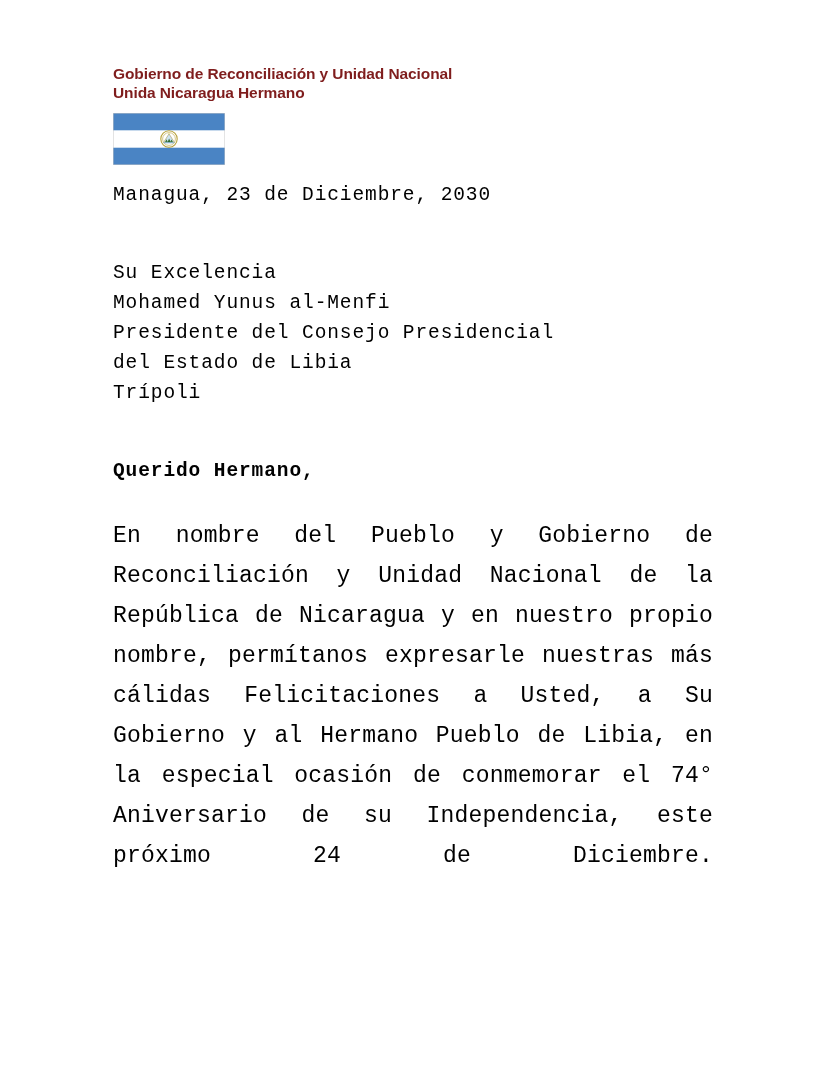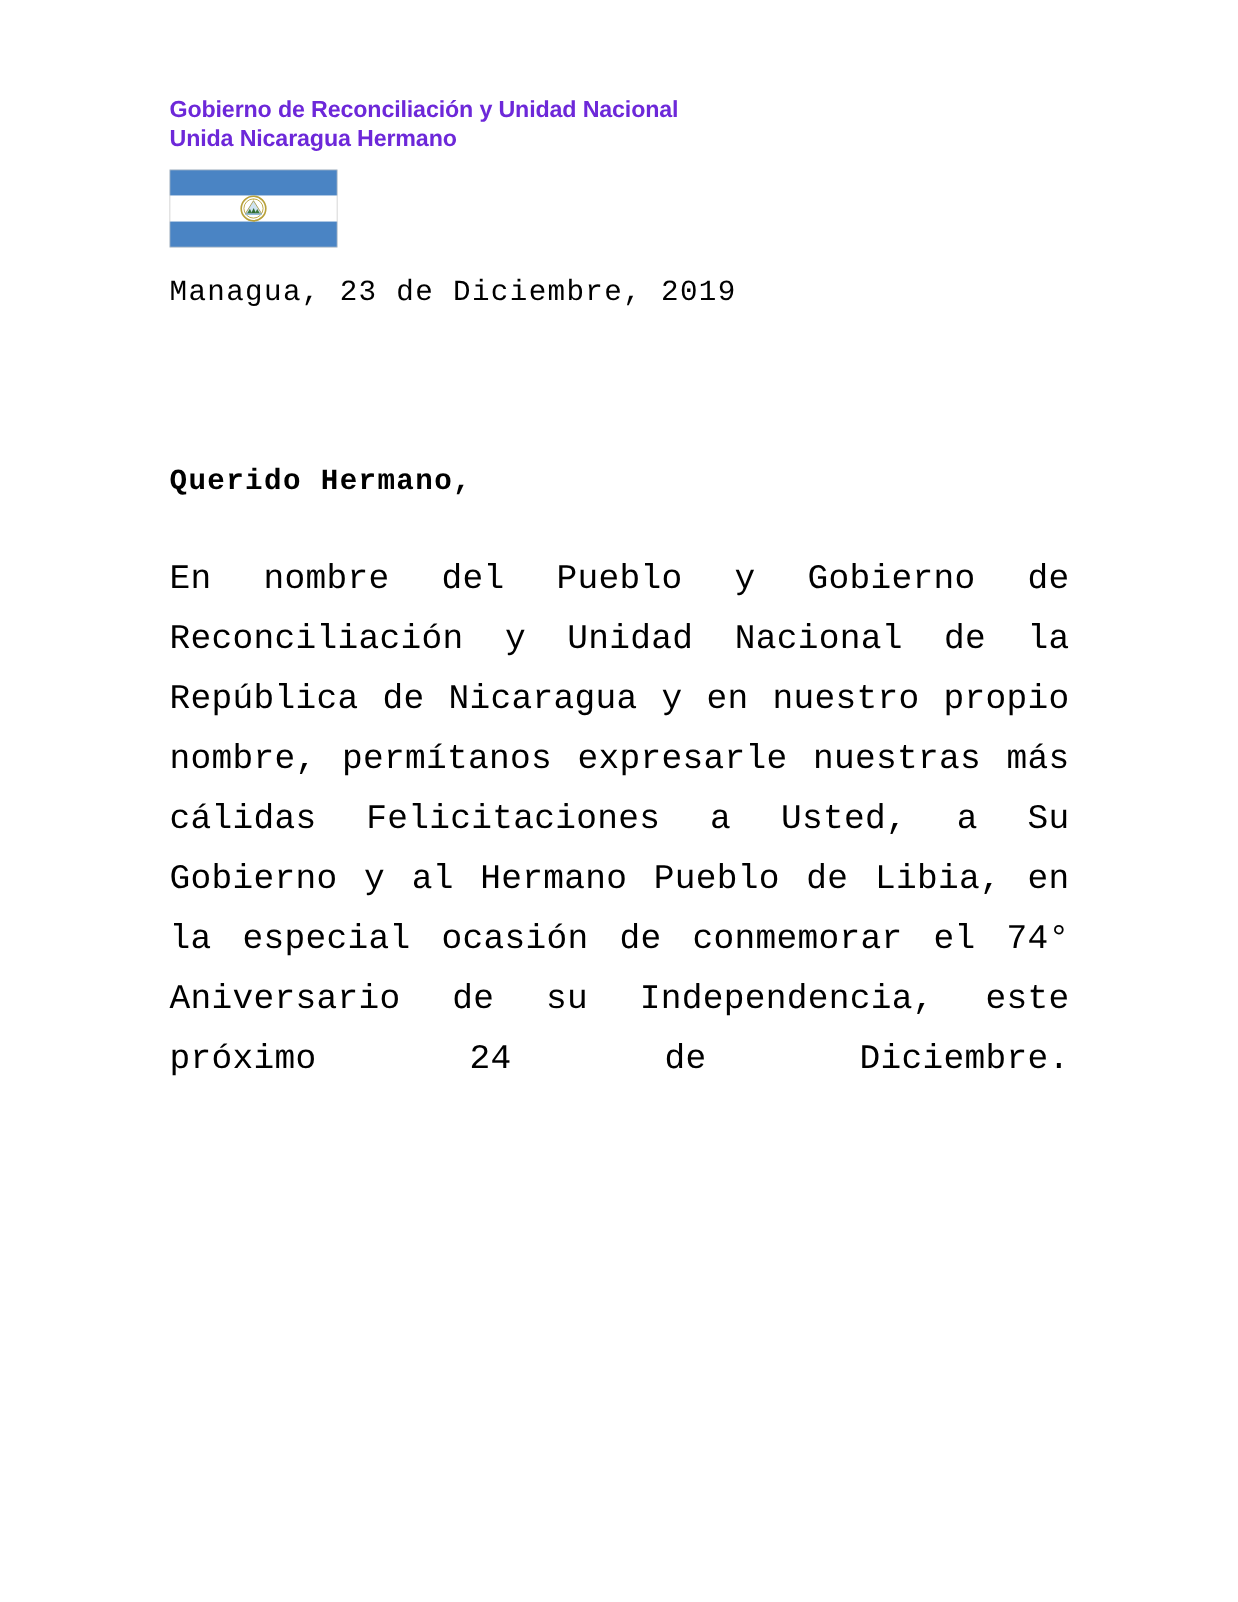--- a/index.html
+++ b/index.html
@@ -32,21 +32,21 @@
     left: 113px;
     top: 64px;
     width: 620px;
   }
   .letterhead-line {
     font-family: "Liberation Sans", "DejaVu Sans", sans-serif;
     font-weight: bold;
     font-size: 15.5px;
     line-height: 19px;
     letter-spacing: -0.1px;
-    color: #6d28d9;
+    color: #7f1d1d;
     white-space: nowrap;
   }
 
   
   .flag-wrap {
     position: absolute;
     left: 113px;
     top: 113px;
     width: 112px;
     height: 52px;
@@ -131,24 +131,31 @@
         <path d="M -1.6 3.4 L 0.1 -0.4 L 1.8 3.4 Z" fill="#2f6b30"></path>
         <path d="M 0.8 3.4 L 2.5 0.4 L 4.3 3.4 Z" fill="#3e7a3c"></path>
         <rect x="-5.4" y="3.2" width="10.8" height="1.1" fill="#8fb8d8"></rect>
         <path d="M 0 -6.6 L 0.5 -5.6 L -0.5 -5.6 Z" fill="#d6c24a"></path>
       </g>
     </svg>
   </div>
 
   <div class="content">
 
-    <div class="date-line">Managua, 23 de Diciembre, 2019</div>
+    <div class="date-line">Managua, 23 de Diciembre, 2030</div>
 
     <div class="spacer-lg"></div>
 
+    <div class="address-block">
+      <div class="address-line">Su Excelencia</div>
+      <div class="address-line">Mohamed Yunus al-Menfi</div>
+      <div class="address-line">Presidente del Consejo Presidencial</div>
+      <div class="address-line">del Estado de Libia</div>
+      <div class="address-line">Trípoli</div>
+    </div>
 
     <div class="spacer-lg"></div>
 
     <div class="salutation">Querido Hermano,</div>
 
     <div class="spacer-md"></div>
 
     <p class="para">En nombre del Pueblo y Gobierno de Reconciliación y Unidad Nacional de la República de Nicaragua y en nuestro propio nombre, permítanos expresarle nuestras más cálidas Felicitaciones a Usted, a Su Gobierno y al Hermano Pueblo de Libia, en la especial ocasión de conmemorar el 74° Aniversario de su Independencia, este próximo 24 de Diciembre.</p>
 
     <div class="spacer-sm"></div>

